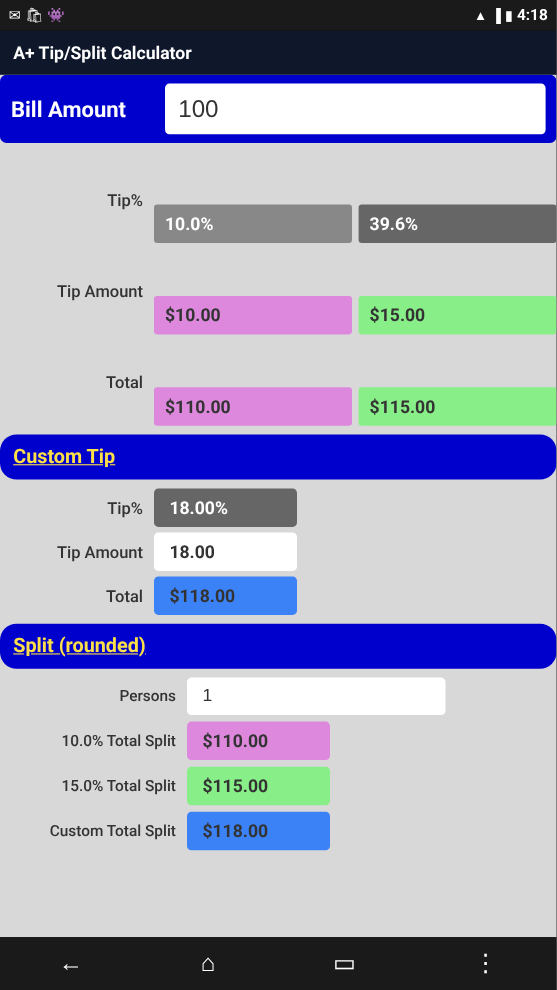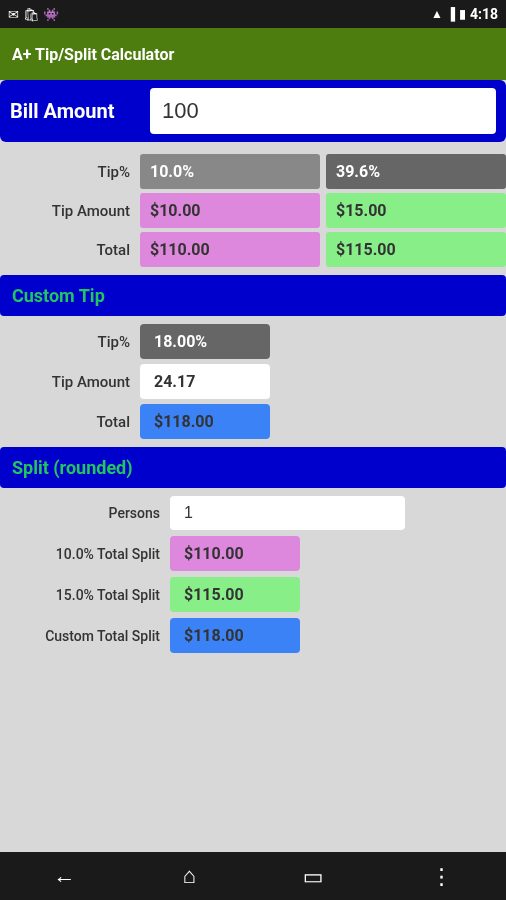--- a/index.html
+++ b/index.html
@@ -21,22 +21,22 @@
       justify-content: space-between;
       padding: 0 8px;
       color: white;
       font-size: 12px;
     }
     .status-left { display: flex; gap: 4px; align-items: center; }
     .status-right { display: flex; gap: 4px; align-items: center; font-weight: bold; }
 
     
     .title-bar {
-      height: 52px;
-      background: #4d7c0f;
+      height: 40px;
+      background: #0f172a;
       display: flex;
       align-items: center;
       padding: 0 12px;
       color: white;
       font-size: 16px;
       font-weight: bold;
     }
 
     
     .main {
@@ -90,37 +90,39 @@
       font-weight: 500;
     }
     .tip-cell {
       flex: 1;
       padding: 8px 10px;
       border-radius: 3px;
       font-size: 16px;
       font-weight: bold;
       margin-right: 6px;
       text-align: left;
+      margin-top: 44px;
     }
     .tip-cell:last-child { margin-right: 0; }
     .cell-gray { background: #888; color: white; }
     .cell-pink { background: #dd88dd; color: #333; }
     .cell-green { background: #88ee88; color: #333; }
     .cell-dark-gray { background: #666; color: white; }
 
     
     .section-header {
       background: #0000cc;
-      border-radius: 4px;
+      border-radius: 15px;
       padding: 10px 12px;
-      color: #22c55e;
+      color: #fde047;
       font-size: 18px;
       font-weight: bold;
       margin-bottom: 8px;
       margin-top: 8px;
+      text-decoration: underline;
     }
 
     
     .custom-row {
       display: flex;
       align-items: center;
       margin-bottom: 5px;
     }
     .custom-label {
       min-width: 140px;
@@ -286,21 +288,21 @@
     <span>Custom Tip</span>
   </div>
 
   <div class="custom-row">
     <span class="custom-label">Tip%</span>
     <div class="custom-value-box val-darkgray">18.00%</div>
   </div>
 
   <div class="custom-row">
     <span class="custom-label">Tip Amount</span>
-    <div class="custom-value-box val-white">24.17</div>
+    <div class="custom-value-box val-white">18.00</div>
   </div>
 
   <div class="custom-row">
     <span class="custom-label">Total</span>
     <div class="custom-value-box val-cyan">$118.00</div>
   </div>
 
 
   <div class="section-header">
     <span>Split (rounded)</span>

